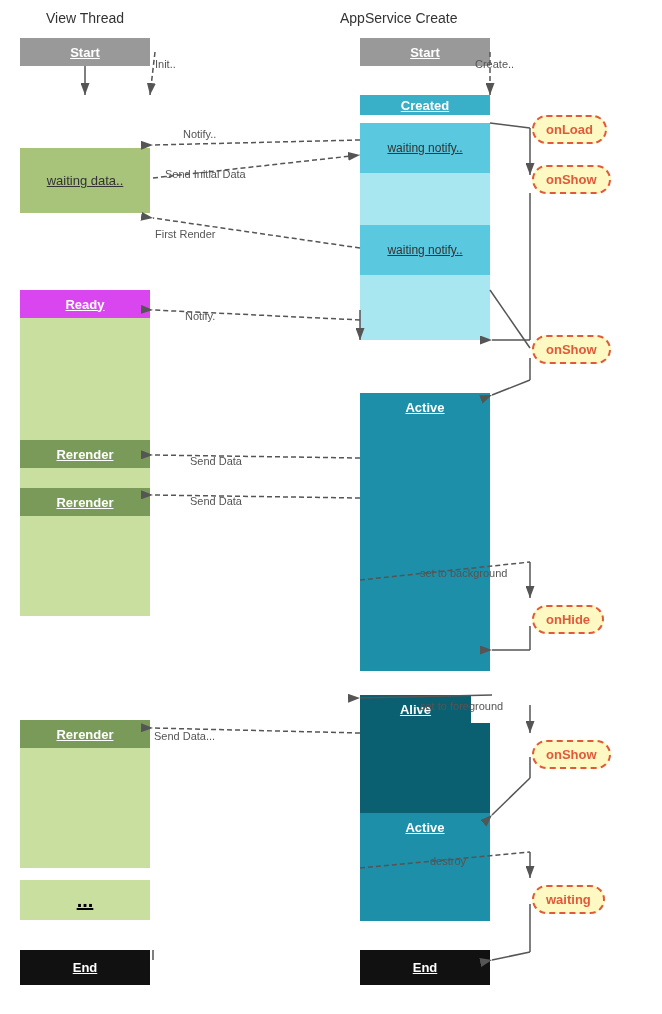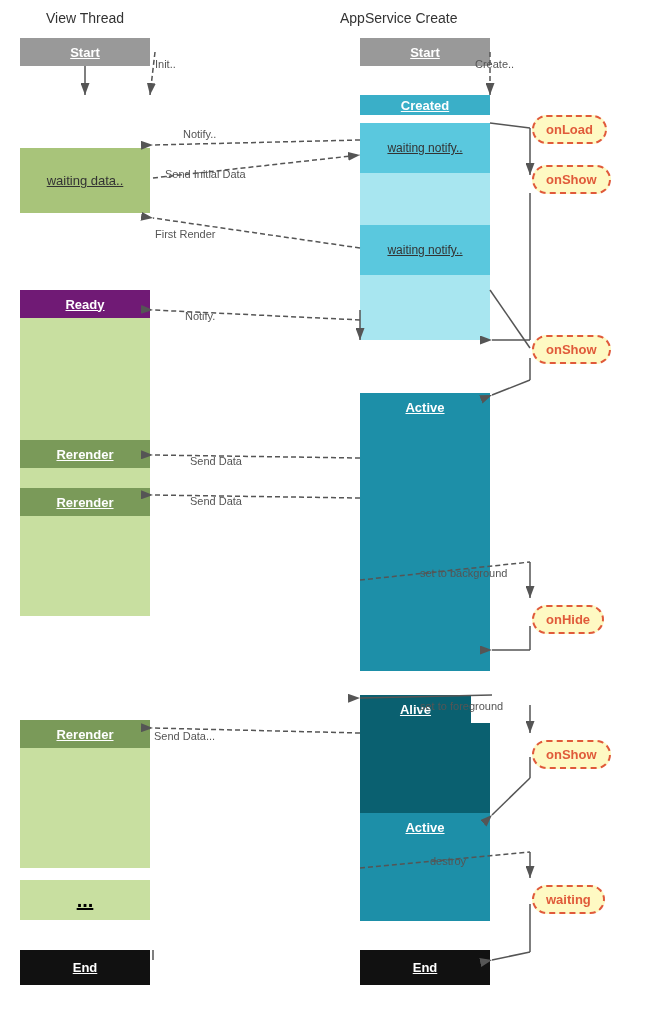--- a/index.html
+++ b/index.html
@@ -78,21 +78,21 @@
 <div class="diagram-container">
 
   <div class="col-header" style="left:46px;">View Thread</div>
   <div class="col-header" style="left:340px;">AppService Create</div>
 
   <div class="state-block" style="left:20px; top:38px; width:130px; height:28px; background:#999; color:#fff;">Start</div>
 
 
   <div class="state-block" style="left:20px; top:123px; width:130px; height:65px; background:#a8c47a; color:#333; font-weight:normal;margin-top:25px;">waiting data..</div>
 
-  <div class="state-block" style="left:20px; top:290px; width:130px; height:28px; background:#701a75; color:#fff;">Ready</div>
+  <div class="state-block" style="left:20px; top:290px; width:130px; height:28px; background:#d946ef; color:#fff;">Ready</div>
 
   <div style="position:absolute; left:20px; top:318px; width:130px; height:165px; background:#c8dfa0;"></div>
 
   <div class="state-block" style="left:20px; top:440px; width:130px; height:28px; background:#7a9a59; color:#fff;">Rerender</div>
 
   <div style="position:absolute; left:20px; top:468px; width:130px; height:20px; background:#c8dfa0;"></div>
 
   <div class="state-block" style="left:20px; top:488px; width:130px; height:28px; background:#7a9a59; color:#fff;">Rerender</div>
 
   <div style="position:absolute; left:20px; top:516px; width:130px; height:100px; background:#c8dfa0;"></div>

